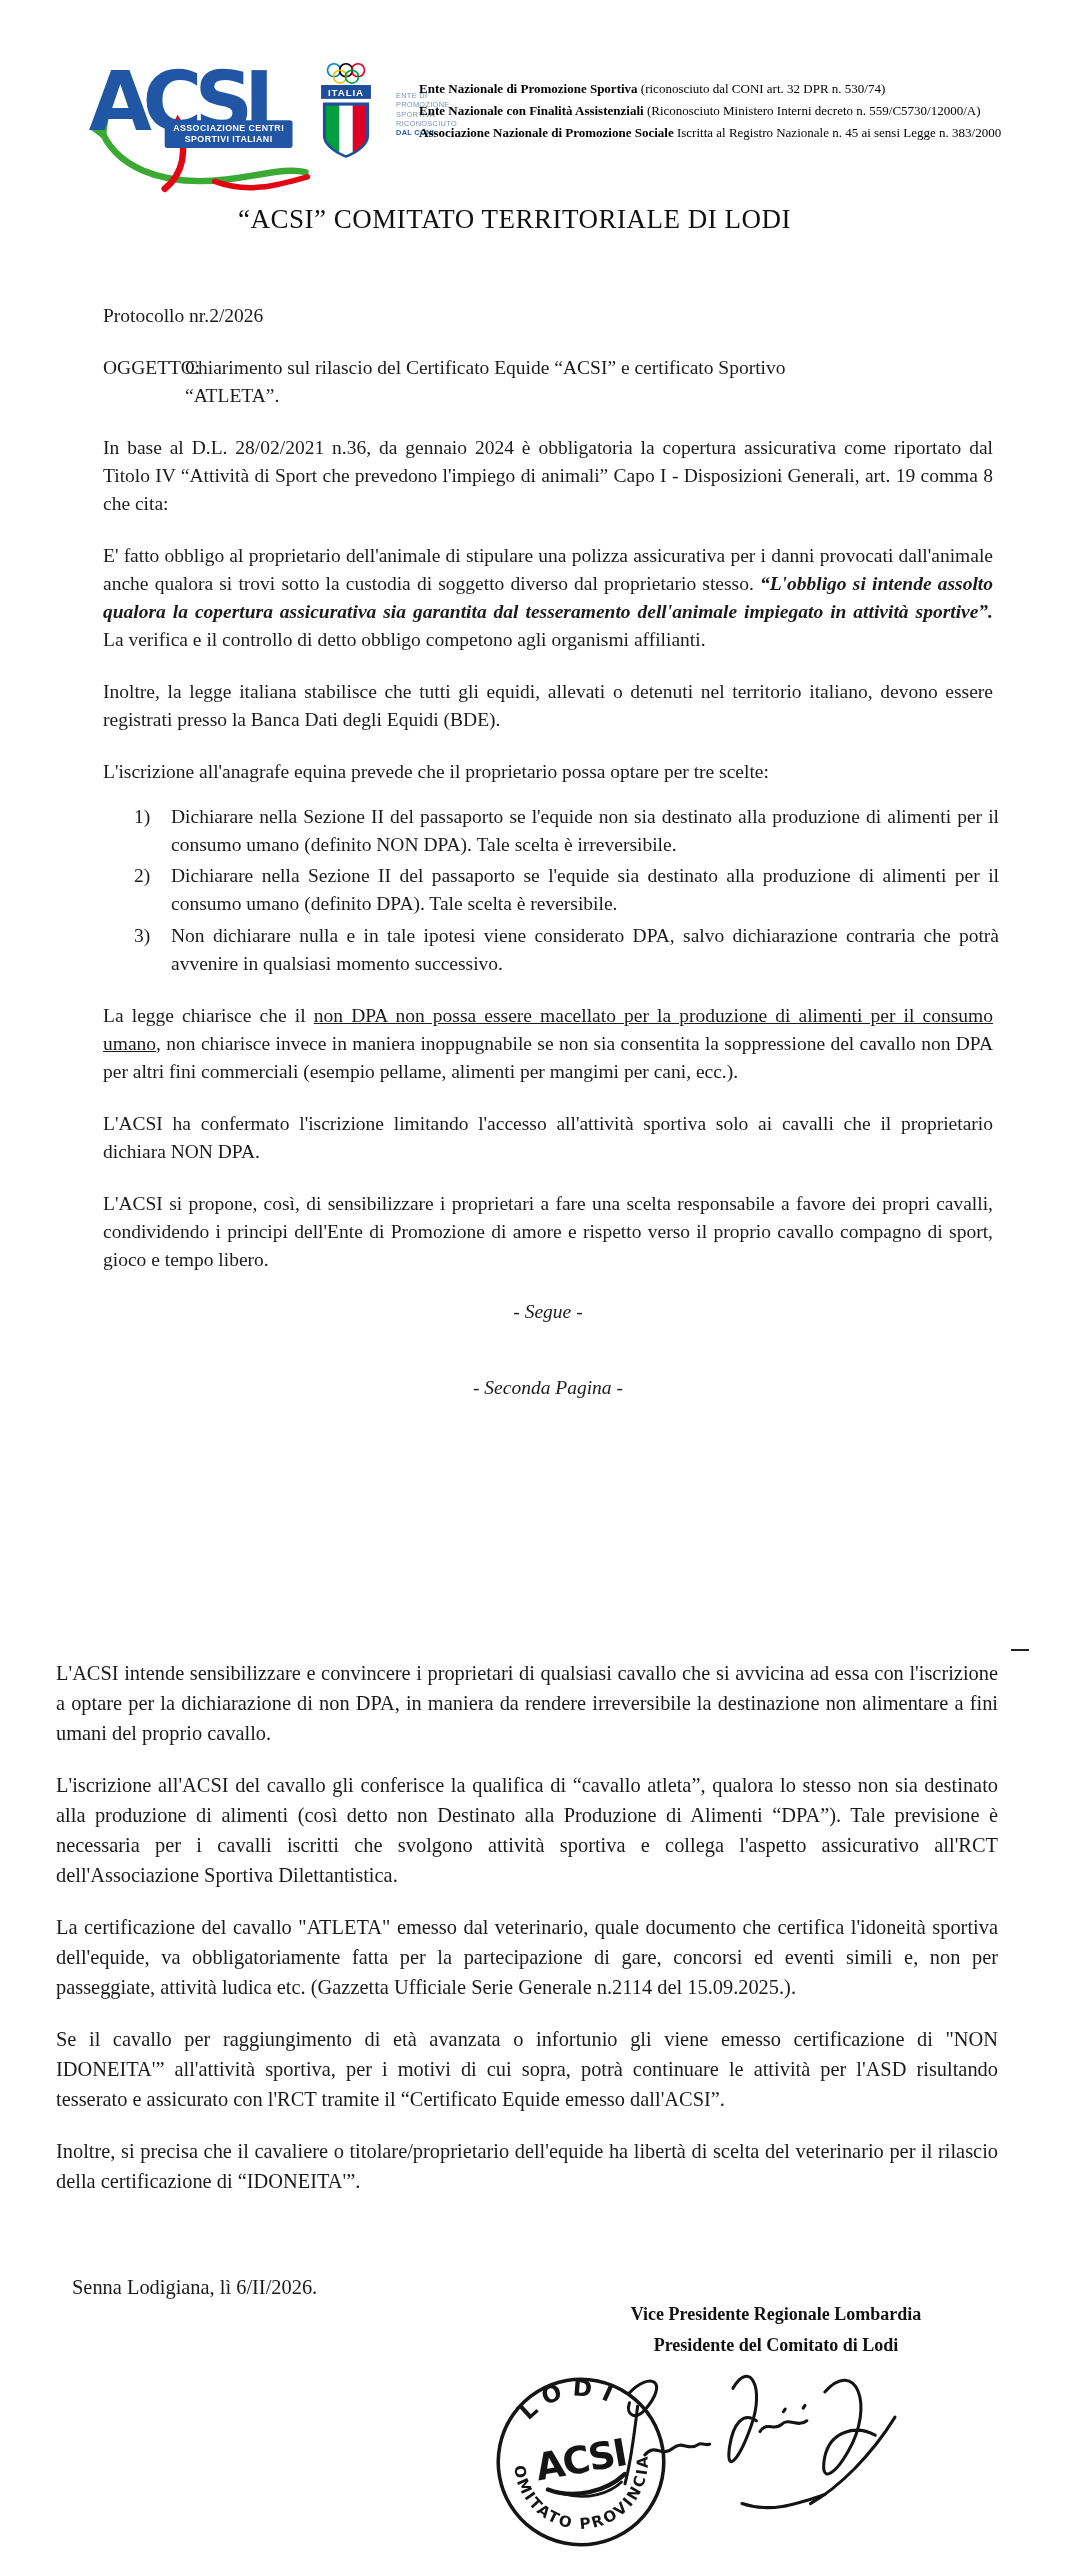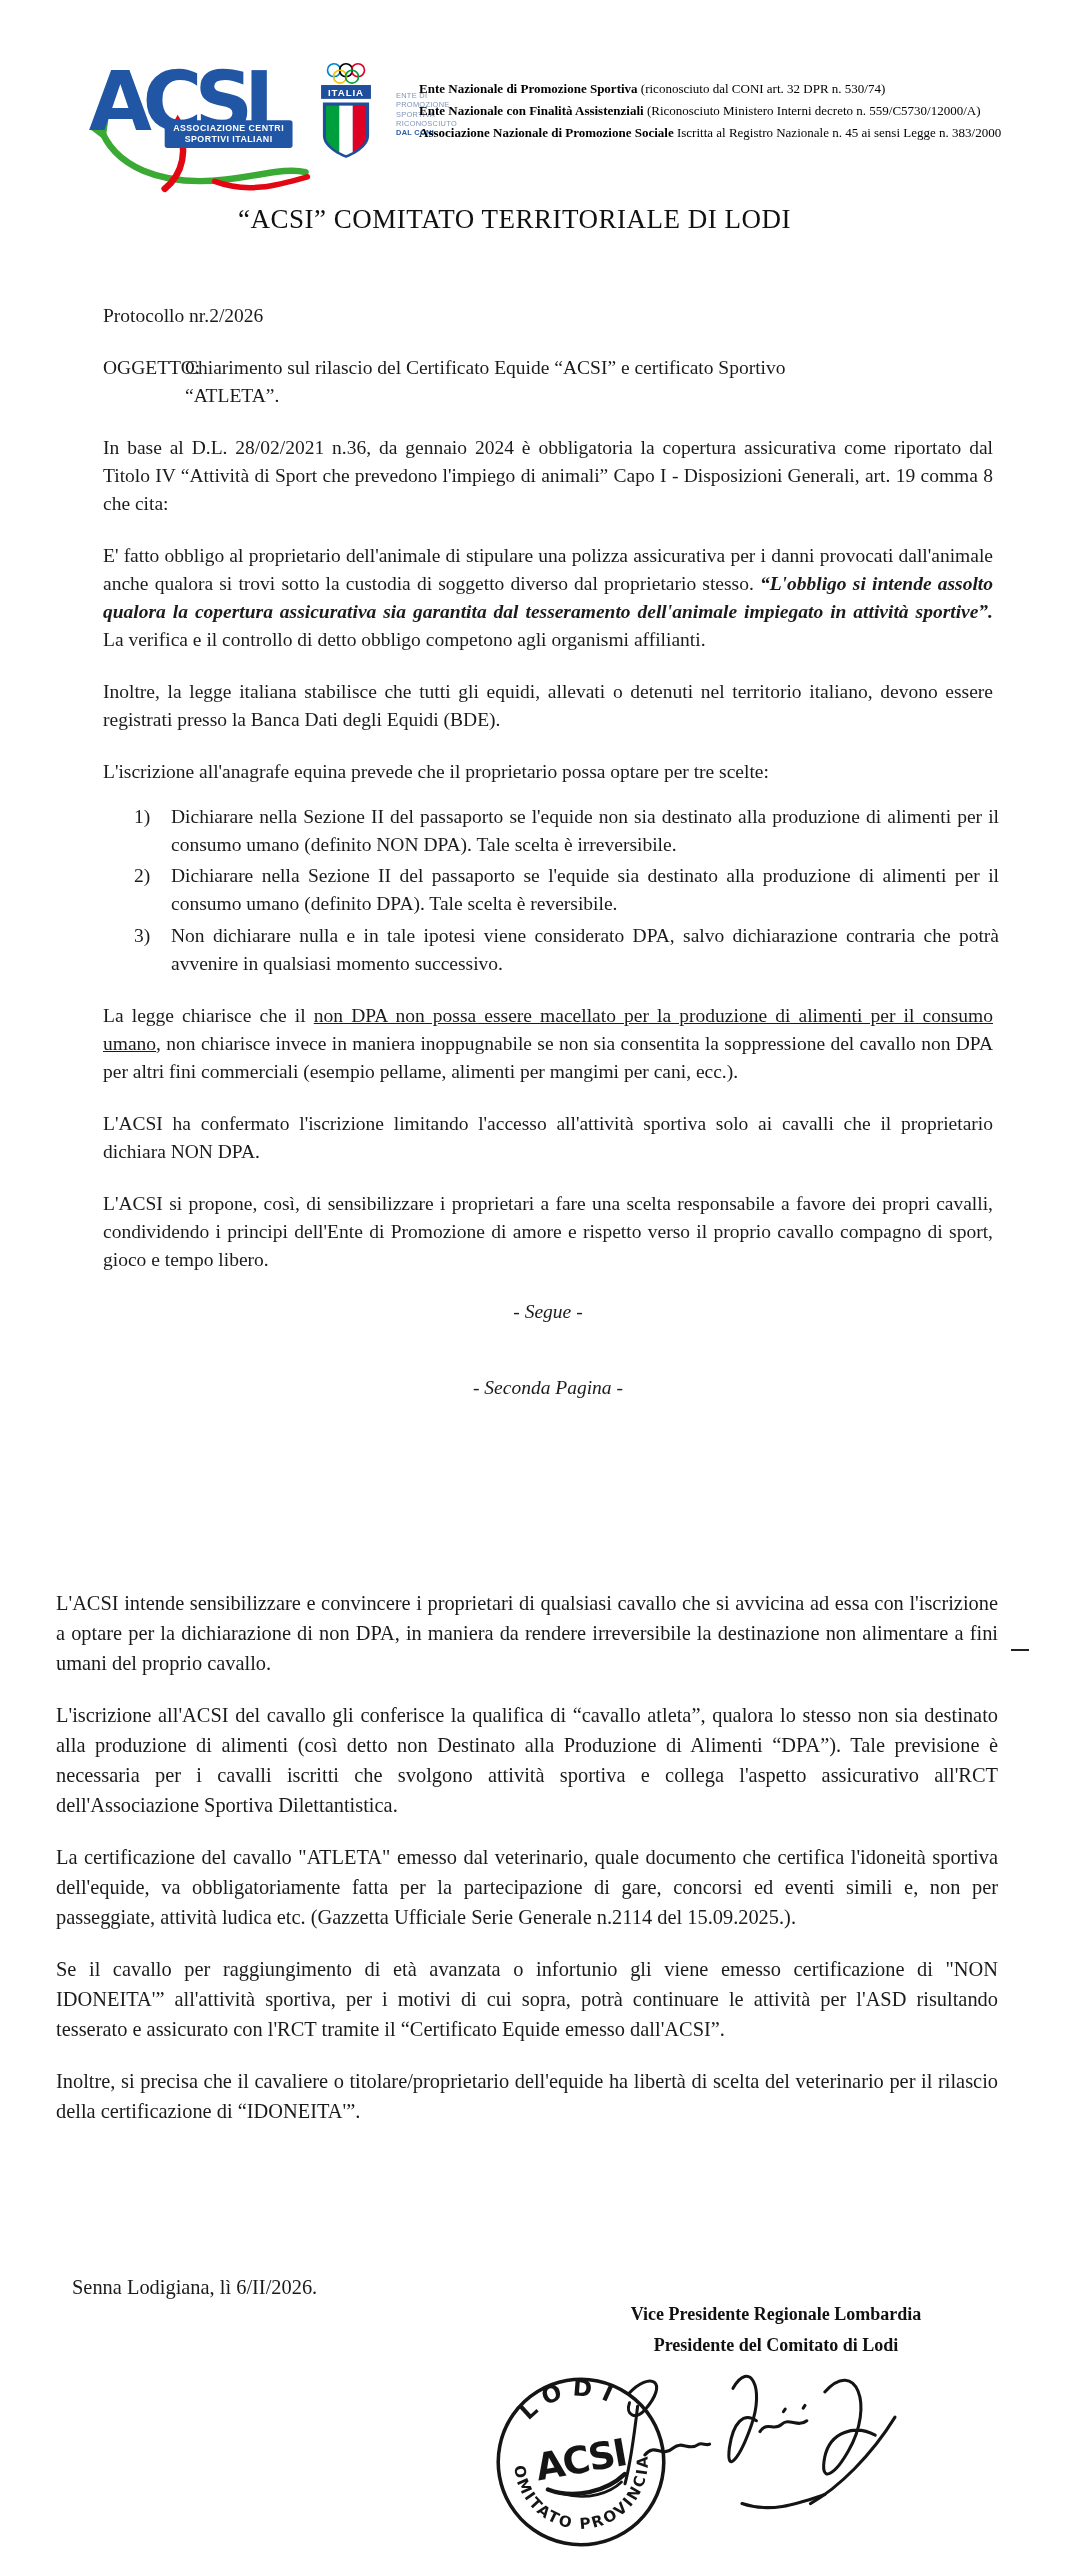--- a/index.html
+++ b/index.html
@@ -27,21 +27,21 @@
   .bi{font-weight:bold;font-style:italic;}
   .ul{text-decoration:underline;}
   ol.scelte{margin:0 0 24px;padding:0 0 0 74px;counter-reset:sc;}
   ol.scelte li{list-style:none;counter-increment:sc;position:relative;text-align:justify;
                margin:0 0 3.7px;}
   ol.scelte li::before{content:counter(sc) ")";position:absolute;left:-37px;}
   .center-it{text-align:center !important;font-style:italic;font-size:19.5px;}
   .segue{margin-top:16.7px !important;}
   .second{margin-top:48px !important;}
   
-  .body2{position:absolute;left:56px;top:1588px;width:942px;font-size:20.4px;line-height:30px;}
+  .body2{position:absolute;left:56px;top:1658px;width:942px;font-size:20.4px;line-height:30px;}
   .body2 p{margin:0 0 22px;text-align:justify;}
   .artifact{position:absolute;left:1011px;top:1649px;width:26px;height:6.5px;
             border-top:2.8px solid #222;border-right:2.8px solid #222;}
   .date{position:absolute;left:56px;top:2260px;margin:16px;font-size:20.4px;}
   
   .roles{position:absolute;left:535px;top:2299px;width:482px;text-align:center;
          font-weight:bold;font-size:18px;line-height:31px;color:#111;}
   .stamp{position:absolute;left:492px;top:2373px;width:178px;height:178px;transform:rotate(-10deg);}
   .scribble{position:absolute;left:598px;top:2364px;width:306px;height:181px;}
 </style>

